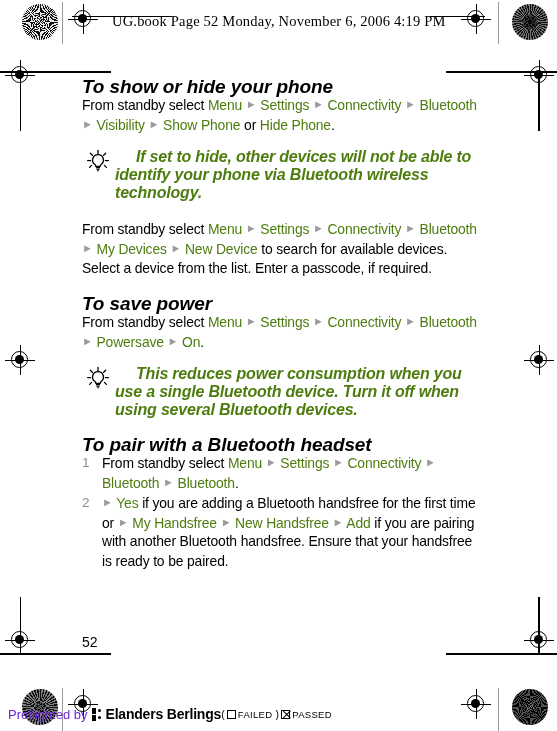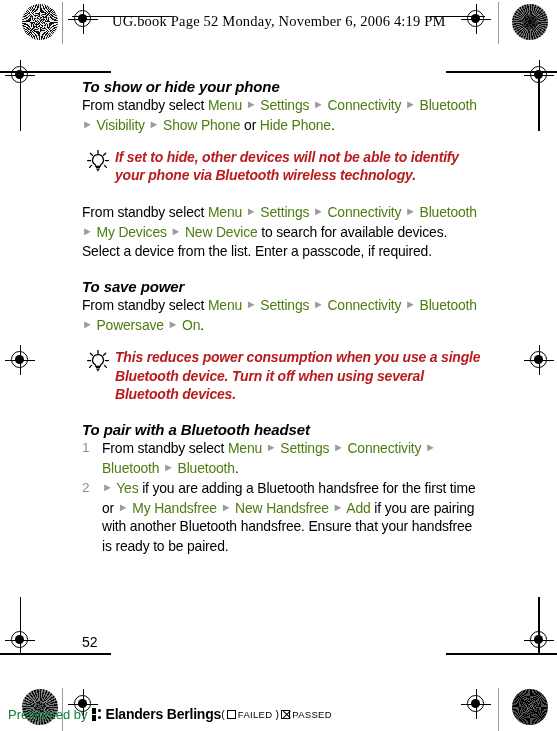--- a/index.html
+++ b/index.html
@@ -111,21 +111,21 @@
 
   
   .content {
     position: absolute;
     left: 82px;
     top: 78px;
     width: 400px;
   }
   h2.sec {
     margin: 0;
-    font-size: 15px;
+    font-size: 19px;
     font-weight: bold;
     font-style: italic;
     line-height: 17px;
     color: #000;
     letter-spacing: -0.1px;
   }
   p.body {
     margin: 0;
     font-size: 13.9px;
     line-height: 19.4px;
@@ -139,26 +139,27 @@
   .gap { height: 17px; }
 
   
   .tip {
     position: relative;
     padding-left: 33px;
     margin-top: 13px;
     margin-bottom: 0;
   }
   .tip .tiptext {
-    font-size: 14px;
+    font-size: 16px;
     font-style: italic;
     font-weight: bold;
     line-height: 17.6px;
     letter-spacing: -0.2px;
-    color: #b91c1c;
+    color: #4d7c0f;
+    margin-left: 21px;
   }
   .bulb {
     position: absolute;
     left: 3px;
     top: 1px;
     width: 26px;
     height: 26px;
   }
 
   
@@ -196,21 +197,21 @@
     position: absolute;
     left: 8px;
     top: 706px;
     display: flex;
     align-items: center;
     white-space: nowrap;
     font-family: "Liberation Serif", serif;
   }
   .pf-text {
     font-size: 13px;
-    color: #15803d;
+    color: #6d28d9;
     font-family: "Liberation Sans", sans-serif;
   }
   .pf-logo {
     display: inline-block;
     width: 11px;
     height: 13px;
     margin: 0 3px 0 4px;
     position: relative;
     vertical-align: -2px;
   }

